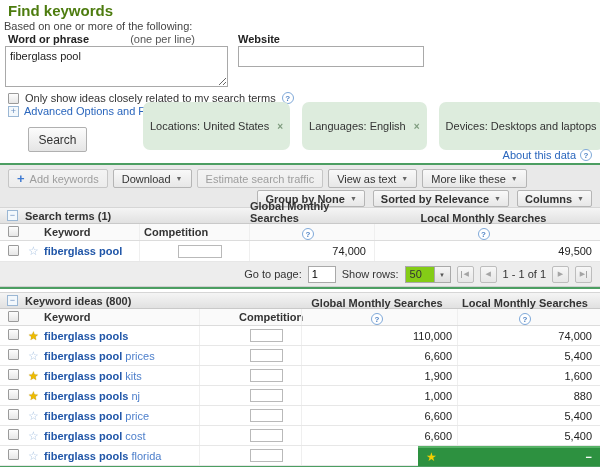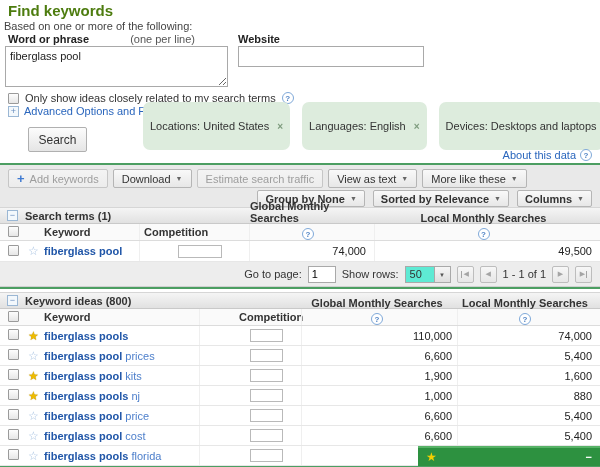--- a/index.html
+++ b/index.html
@@ -82,21 +82,21 @@
   .t2 .bar { margin-left:46px; width:33px; }
   .hd-r { display:flex; align-items:center; gap:4px; justify-content:flex-end;flex-direction:column; }
   .bar { height:13px; border:1px solid #b9b9b9; background:#fff; }
   .bar .fill { height:100%; background:#a9cfb2; }
 
   
   .pager { height:25px; background:#ededed; border-bottom:1px solid #d0d0d0; display:flex; align-items:center;
     justify-content:flex-end; gap:6px; padding-right:8px; color:#333; }
   .pg-input { width:28px; height:17px; border:1px solid #a9a9a9; font-size:11px; padding:0 3px; }
   .rows-select { display:flex; align-items:center; }
-  .rows-select .val { width:30px; height:17px; border:1px solid #a9a9a9; background:#5eead4; padding:1px 4px; }
+  .rows-select .val { width:30px; height:17px; border:1px solid #a9a9a9; background:#84cc16; padding:1px 4px; }
   .rows-select .dd { width:16px; height:17px; border:1px solid #a9a9a9; border-left:0;
     background:linear-gradient(#f6f6f6,#dedede); text-align:center; font-size:6px; line-height:16px; color:#555; }
   .pgbtn { width:17px; height:17px; border:1px solid #bdbdbd; background:linear-gradient(#f7f7f7,#e7e7e7);
     border-radius:2px; color:#a5a5a5; font-size:7px; display:flex; align-items:center; justify-content:center; gap:1px; }
   .pgbtn .bar-i { width:1px; height:7px; background:#a5a5a5; }
   .gap { height:3px; background:#fff; }
 
   
   #starred { position:absolute; right:0; bottom:1px; width:182px; height:20px; background:#2d9140;
     border-top:2px solid #57b267; color:#fff; display:flex; align-items:center; padding:0 8px; gap:6px; cursor:pointer; }

